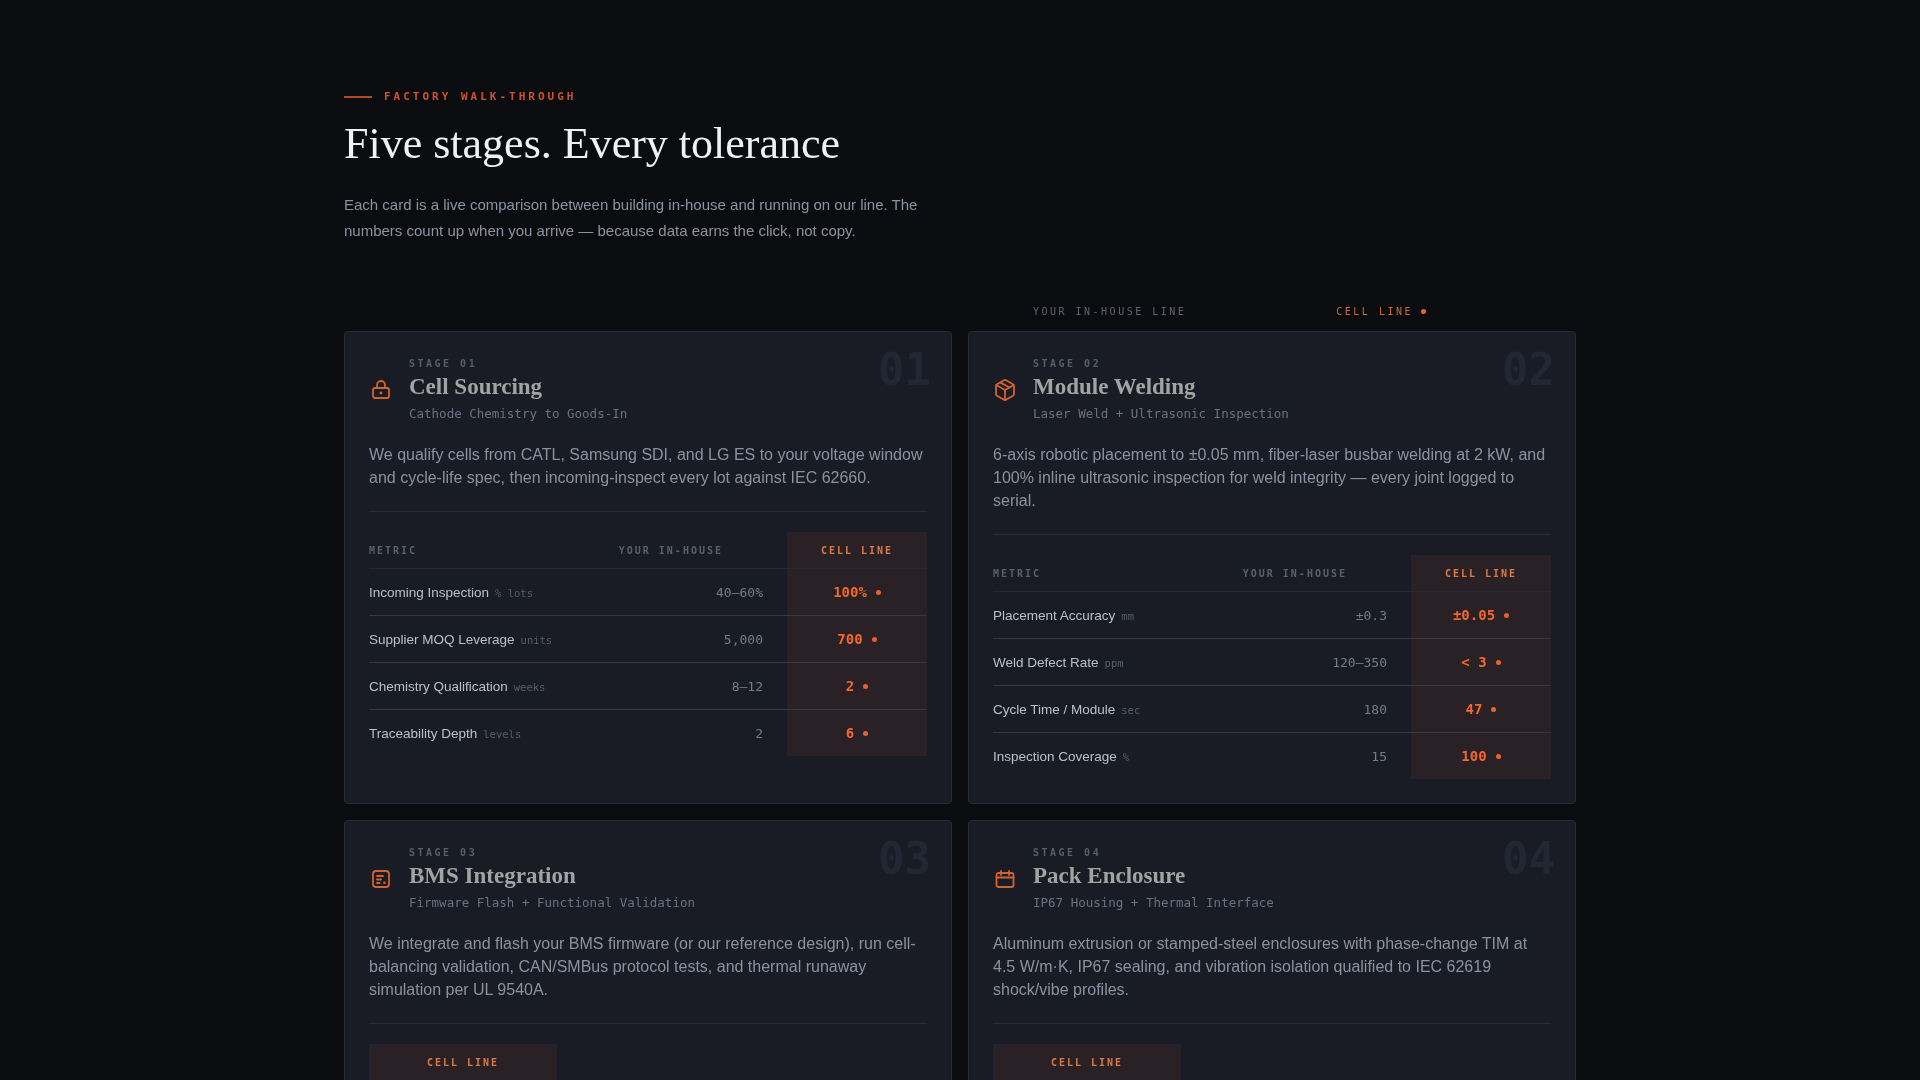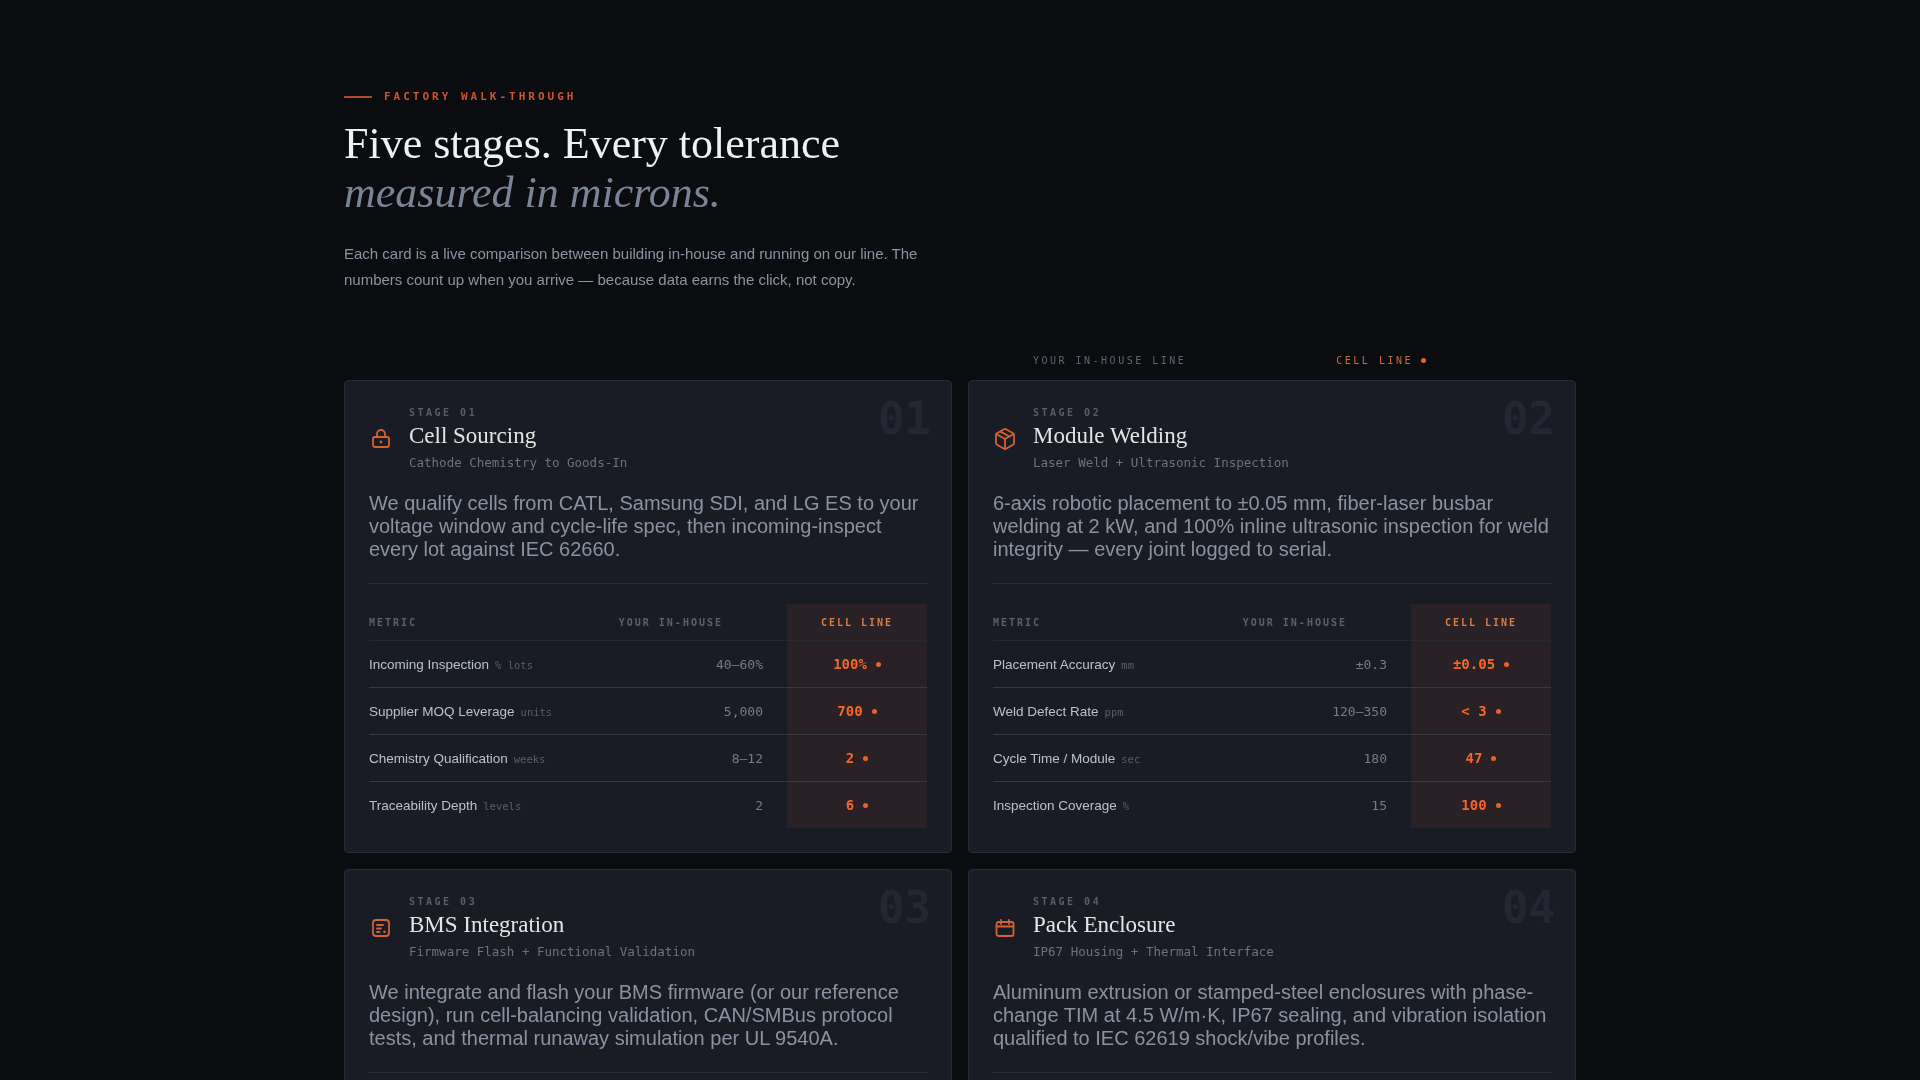--- a/index.html
+++ b/index.html
@@ -31,25 +31,25 @@
   .card { background:#1a1c25; border:1px solid #272b37; border-radius:4px;
           padding:26px 24px 24px 24px; position:relative; }
   .watermark { position:absolute; top:16px; right:20px; font-family:"DejaVu Sans Mono", monospace;
                font-size:44px; font-weight:bold; color:#232734; line-height:1; }
 
   .card-head { display:grid; grid-template-columns:40px 1fr; align-items:center; }
   .card-icon { width:24px; height:24px; }
   .card-icon svg { display:block; }
   .stage-label { font-family:"DejaVu Sans Mono", monospace; font-size:10px; font-weight:bold;
                  letter-spacing:2.5px; color:#565d6c; }
-  .card-title { font-family:"Liberation Serif", serif; font-weight:400; font-size:23px;
-                color:#e5e5e5; margin-top:5px; }
+  .card-title { font-family:"Liberation Serif", serif; font-weight:700; font-size:23px;
+                color:#a3a3a3; margin-top:5px; }
   .card-subtitle { font-family:"DejaVu Sans Mono", monospace; font-size:12.5px; color:#6a7182;
                    margin-top:6px; }
-  .card-desc { margin-top:22px; font-size:20px; line-height:23px; color:#8a92a2;
+  .card-desc { margin-top:22px; font-size:16px; line-height:23px; color:#8a92a2;
                padding-bottom:22px; border-bottom:1px solid rgba(255,255,255,0.07); }
 
   
   .mtable { margin-top:20px; }
   .trow { display:grid; grid-template-columns:1fr 150px 140px; align-items:center; }
   .thead { height:36px;gap:40px; }
   .thead .c1, .thead .c2 { font-family:"DejaVu Sans Mono", monospace; font-size:10px; font-weight:bold;
                            letter-spacing:2px; color:#5a6070; }
   .thead .c3 { color:#d97c45; font-family:"DejaVu Sans Mono", monospace; font-size:10px;
                font-weight:bold; letter-spacing:2px; }
@@ -71,21 +71,20 @@
 
 <div class="section">
 
   <div class="eyebrow">
     <span class="eyebrow-dash"></span>
     <span class="eyebrow-label">FACTORY WALK-THROUGH</span>
   </div>
 
   <h1>
     <span class="t1">Five stages. Every tolerance</span>
-    <span class="t2">measured in microns.</span>
   </h1>
 
   <p class="intro">Each card is a live comparison between building in-house and running on our line. The numbers count up when you arrive — because data earns the click, not copy.</p>
 
   <div class="legend">
     <span class="legend-inhouse">YOUR IN-HOUSE LINE</span>
     <span class="legend-cellline">
       <span>CELL LINE</span>
       <span class="legend-dot"></span>
     </span>

